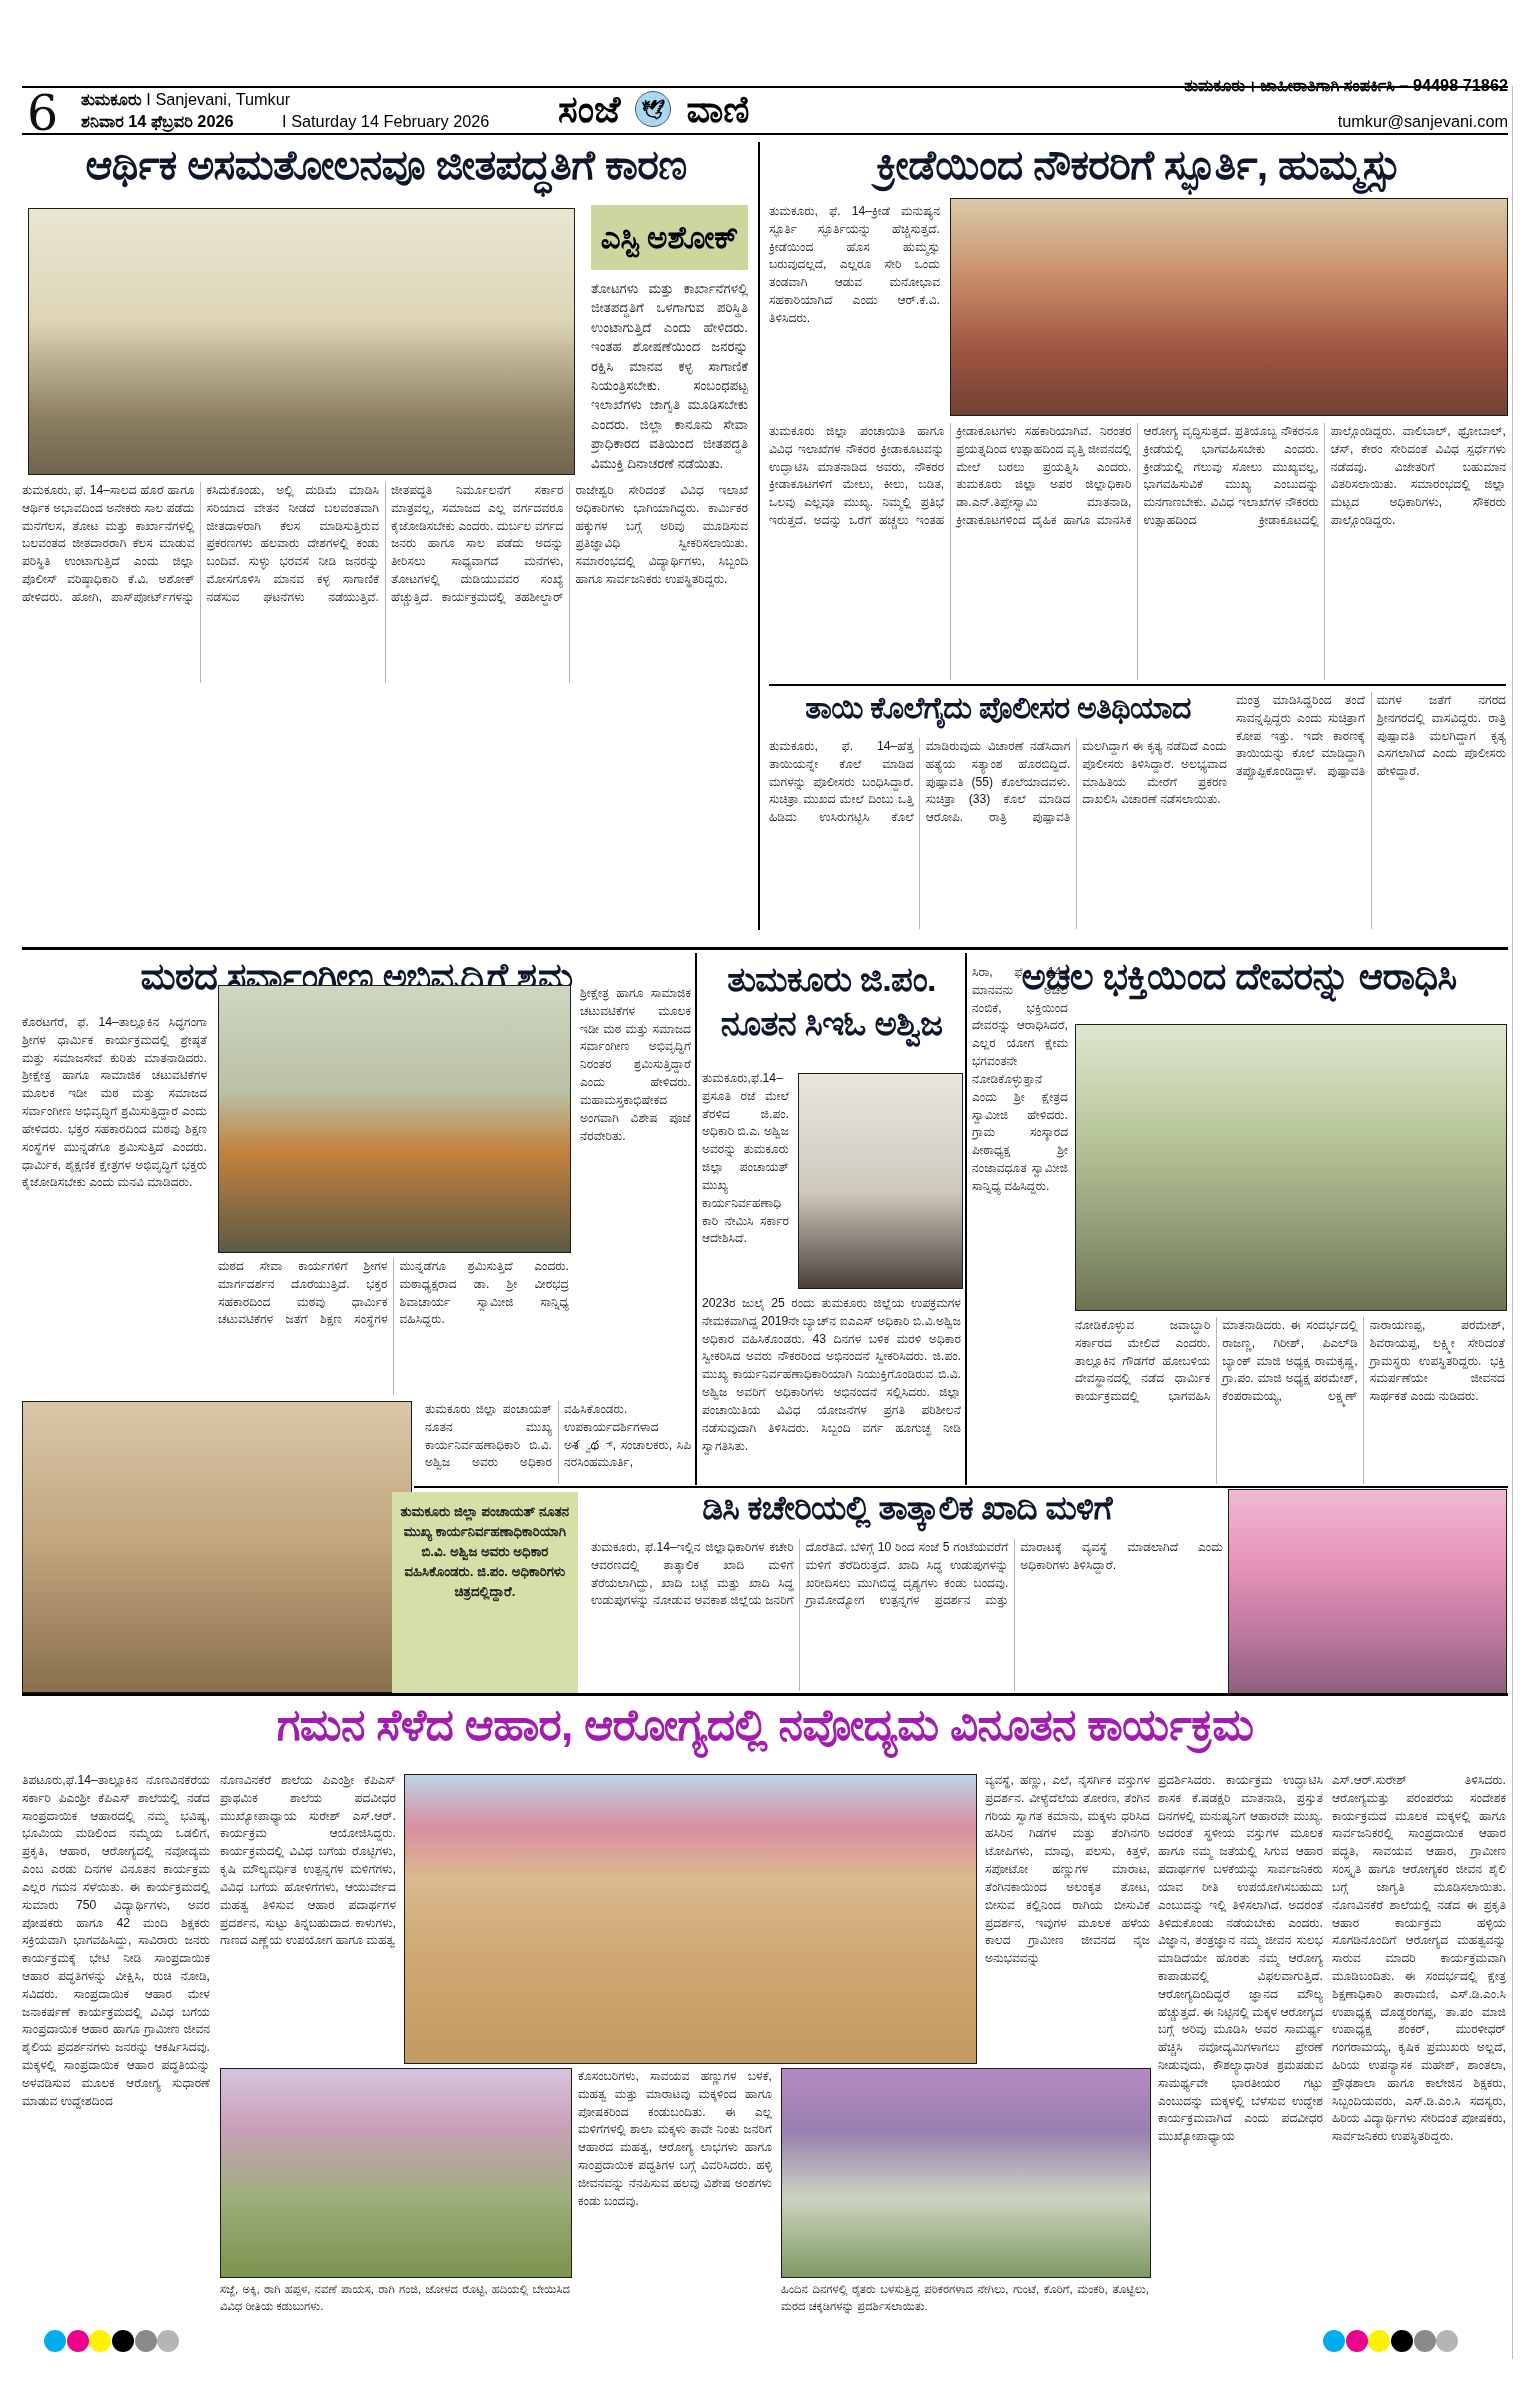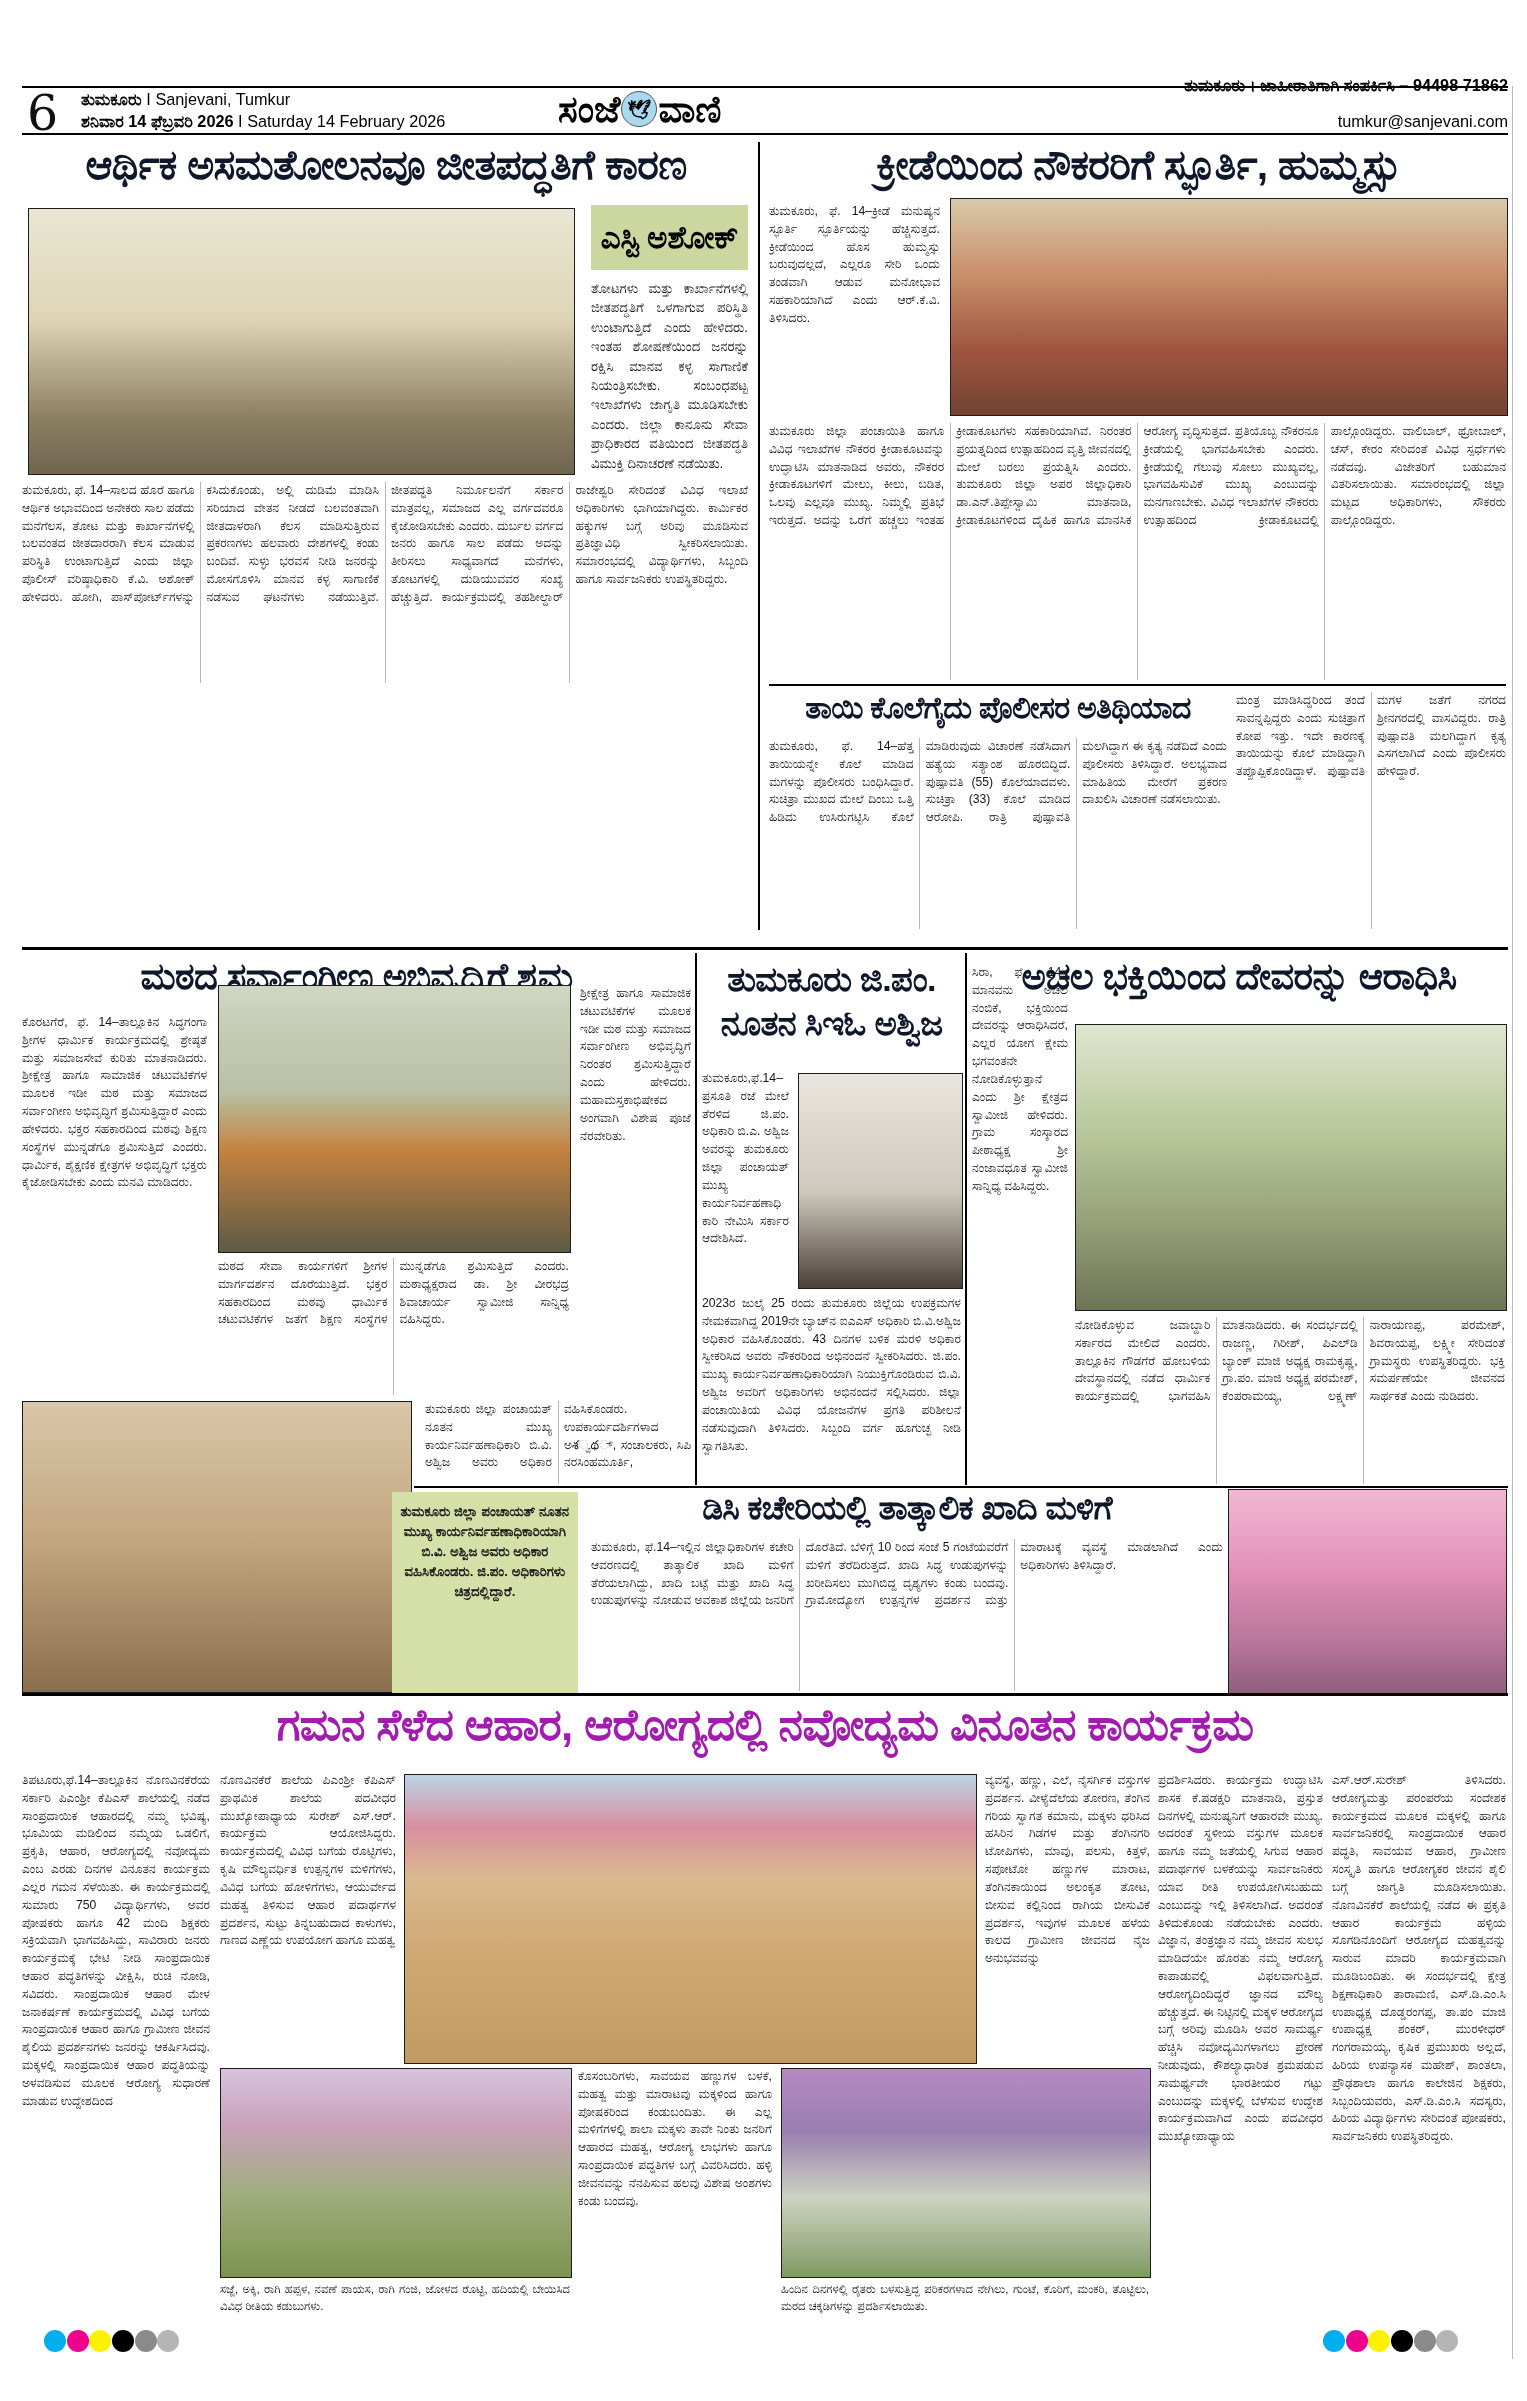--- a/index.html
+++ b/index.html
@@ -15,21 +15,21 @@
   .cols4{column-count:4;column-gap:12px;column-rule:0.7px solid #b5b5b5;}
   .headline{font-weight:900;color:#0f172a;letter-spacing:-0.7px;line-height:1.08;
             text-align:center;overflow:hidden;}
   .photo{border:0.7px solid #1c1c1c;overflow:hidden;}
   .kicker{background:#ccd7a0;display:flex;align-items:center;justify-content:center;
           font-weight:900;font-size:31px;color:#000;font-family:Liberation Serif, serif;}
   .caption-box{background:#d5dfa8;font-size:13.3px;line-height:1.5;text-align:center;
           padding:10.3px 7.4px;font-weight:700;color:#1a1a1a;overflow:hidden;}
   .dot{display:inline-block;width:22px;height:22px;border-radius:50%;margin-right:0.7px;}
   #masthead{font-family:"DejaVu Serif",serif;font-weight:900;font-size:37px;
-            display:flex;align-items:center;gap:1px;color:#000;}
+            display:flex;align-items:center;gap:15px;color:#000;}
   #masthead .logo{width:34px;height:34px;border-radius:50%;background:#a9d9f1;
             border:1.5px solid #555;display:flex;align-items:center;justify-content:center;
             font-size:19px;}
   .hdr-small{font-size:16.3px;color:#000;}
   .hdr-kn{font-weight:700;}
   .pageno{font-size:49px;font-weight:400;font-family:"DejaVu Serif",serif;line-height:1;}
 </style>
 </head>
 <body>
 
@@ -37,21 +37,21 @@
 <div class="abs rule" style="left:22px;top:133px;width:1486px;height:2.2px"></div>
 <div class="abs" style="left:1512px;top:86px;width:0.7px;height:2273px;background:#bbb"></div>
 
 <div class="abs pageno" style="left:27px;top:89px">6</div>
 <div class="abs hdr-small" style="left:81px;top:90px">
   <span class="hdr-kn">ತುಮಕೂರು</span>
   <span>I Sanjevani, Tumkur</span>
 </div>
 <div class="abs hdr-small" style="left:81px;top:112px">
   <span class="hdr-kn">ಶನಿವಾರ 14 ಫೆಬ್ರವರಿ 2026</span>
-  <span style="">I Saturday  14  February 2026</span>
+  <span style="margin-left:44px">I Saturday  14  February 2026</span>
 </div>
 
 <div id="masthead" class="abs" style="left:558px;top:87px">
   <span>ಸಂಜೆ</span>
   <span class="logo">🕊</span>
   <span>ವಾಣಿ</span>
 </div>
 
 <div class="abs hdr-small hdr-kn" style="left:1050px;top:76px;width:458px;text-align:right">ತುಮಕೂರು  ।  ಜಾಹೀರಾತಿಗಾಗಿ ಸಂಪರ್ಕಿಸಿ – 94498 71862</div>
 <div class="abs hdr-small" style="left:1050px;top:112px;width:458px;text-align:right">tumkur@sanjevani.com</div>

